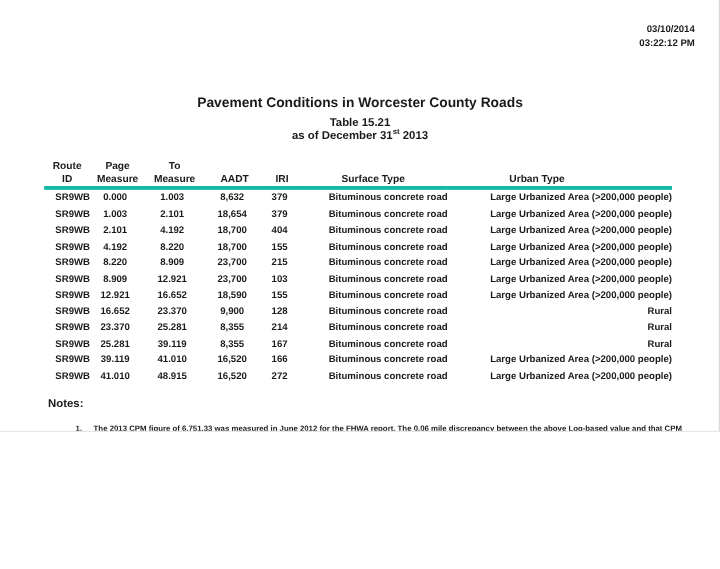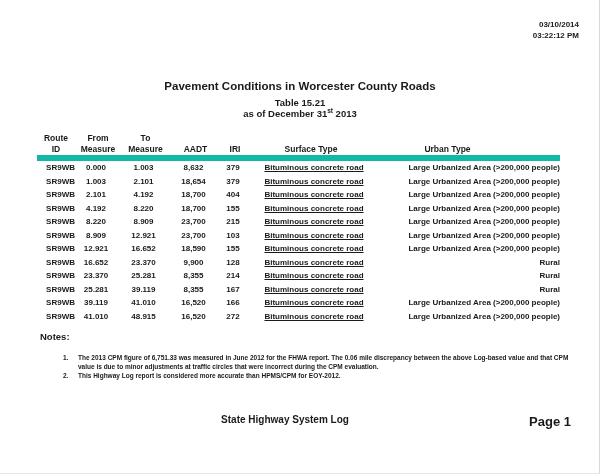--- a/index.html
+++ b/index.html
@@ -1,19 +1,19 @@
 <!DOCTYPE html>
 <html><head>
 <meta charset="utf-8">
 <style>
   * { margin:0; padding:0; box-sizing:border-box; }
   html,body { background:#ffffff; }
   body { font-family:"Liberation Sans", sans-serif; color:#1a1a1a; }
   .page {
-    position:relative; width:600px; height:474px; background:#ffffff;
+    position:relative; width:600px; height:360px; background:#ffffff;
     border-right:1px solid #d9d9d9; border-bottom:1px solid #e6e6e6;
     overflow:hidden; font-weight:700;
   }
   .timestamp {
     position:absolute; top:19px; right:20px; text-align:right;
     font-size:8px; line-height:11px;
   }
   .table-number { position:absolute; top:57px; left:0; width:600px; text-align:center; font-size:9.5px;margin-top:40px; }
   .page-title  { position:absolute; top:80px; left:0; width:600px; text-align:center; font-size:11.5px; }
   .page-subtitle { position:absolute; top:107px; left:0; width:600px; text-align:center; font-size:9.5px; }
@@ -27,30 +27,30 @@
   table.data col.c-route   { width:38px; }
   table.data col.c-from    { width:46px; }
   table.data col.c-to      { width:49px; }
   table.data col.c-aadt    { width:51px; }
   table.data col.c-iri     { width:28px; }
   table.data col.c-surface { width:124px; }
   table.data col.c-urban   { width:187px; }
   table.data thead th {
     font-size:8.5px; line-height:10.5px; vertical-align:bottom;
     text-align:center; padding:0 0 1px 0;
-    border-bottom:6px solid #14b8a6;
+    border-bottom:3px solid #14b8a6;
   }
   table.data thead th.h-urban { padding-right:38px; }
   table.data tbody td {
     height:13.5px; line-height:13.5px; white-space:nowrap; overflow:hidden;
     padding:0;
   }
   table.data td.a-center { text-align:right; }
   table.data td.a-right  { text-align:center; padding-right:4px; }
-  table.data td.a-left-s { text-align:center; padding-left:6px;text-decoration:underline; }
+  table.data td.a-left-s { text-align:right; padding-left:6px; }
   table.data td.a-left-u { text-align:right; padding-left:1px; }
 
   .notes-heading { position:absolute; top:331px; left:40px; font-size:9.5px; }
   .notes-list { position:absolute; top:353px; left:63px; width:515px; font-size:6.5px; line-height:9px; }
   .note-item { display:flex; }
   .note-num  { width:15px; flex:0 0 15px; }
   .note-text { flex:1; }
 
   .footer-center { position:absolute; top:414px; left:0; width:570px; text-align:center; font-size:10px; }
   .footer-right  { position:absolute; top:414px; right:28px; font-size:13px; }
@@ -79,21 +79,21 @@
         <col class="c-surface">
         <col class="c-urban">
     </colgroup>
     <thead>
       <tr>
         <th>
           <div>Route</div>
           <div>ID</div>
         </th>
         <th>
-          <div>From</div>
+          <div>Page</div>
           <div>Measure</div>
         </th>
         <th>
           <div>To</div>
           <div>Measure</div>
         </th>
         <th>
           <div></div>
           <div>AADT</div>
         </th>

